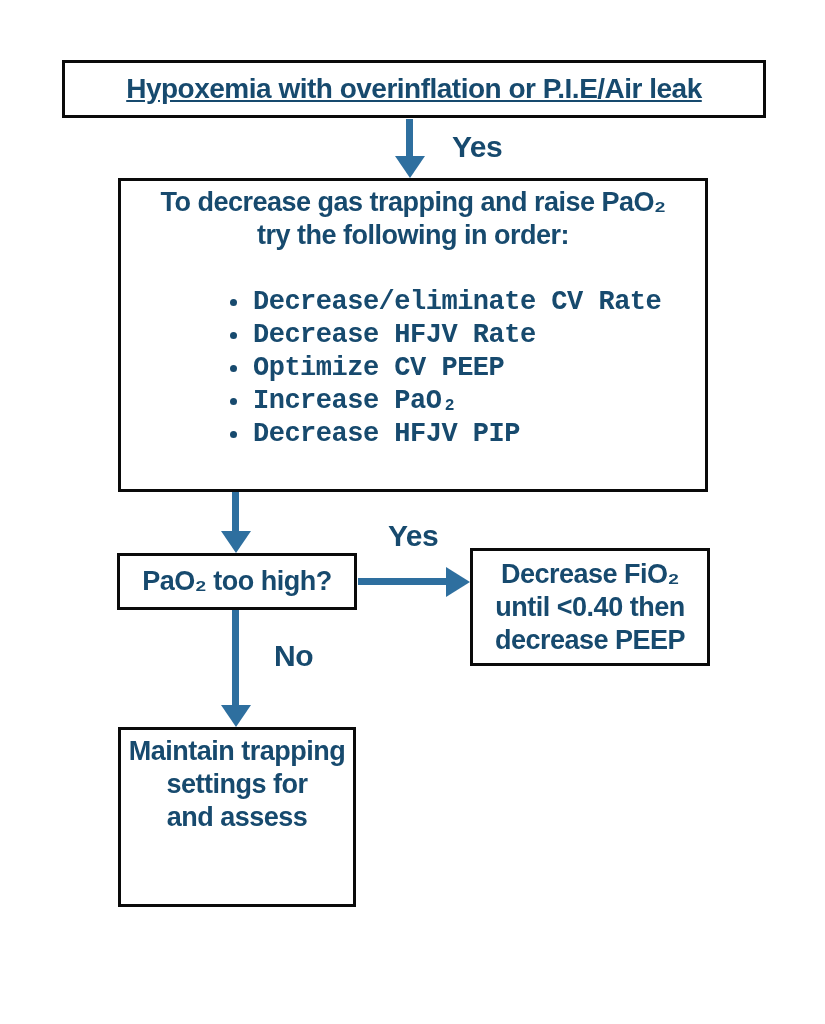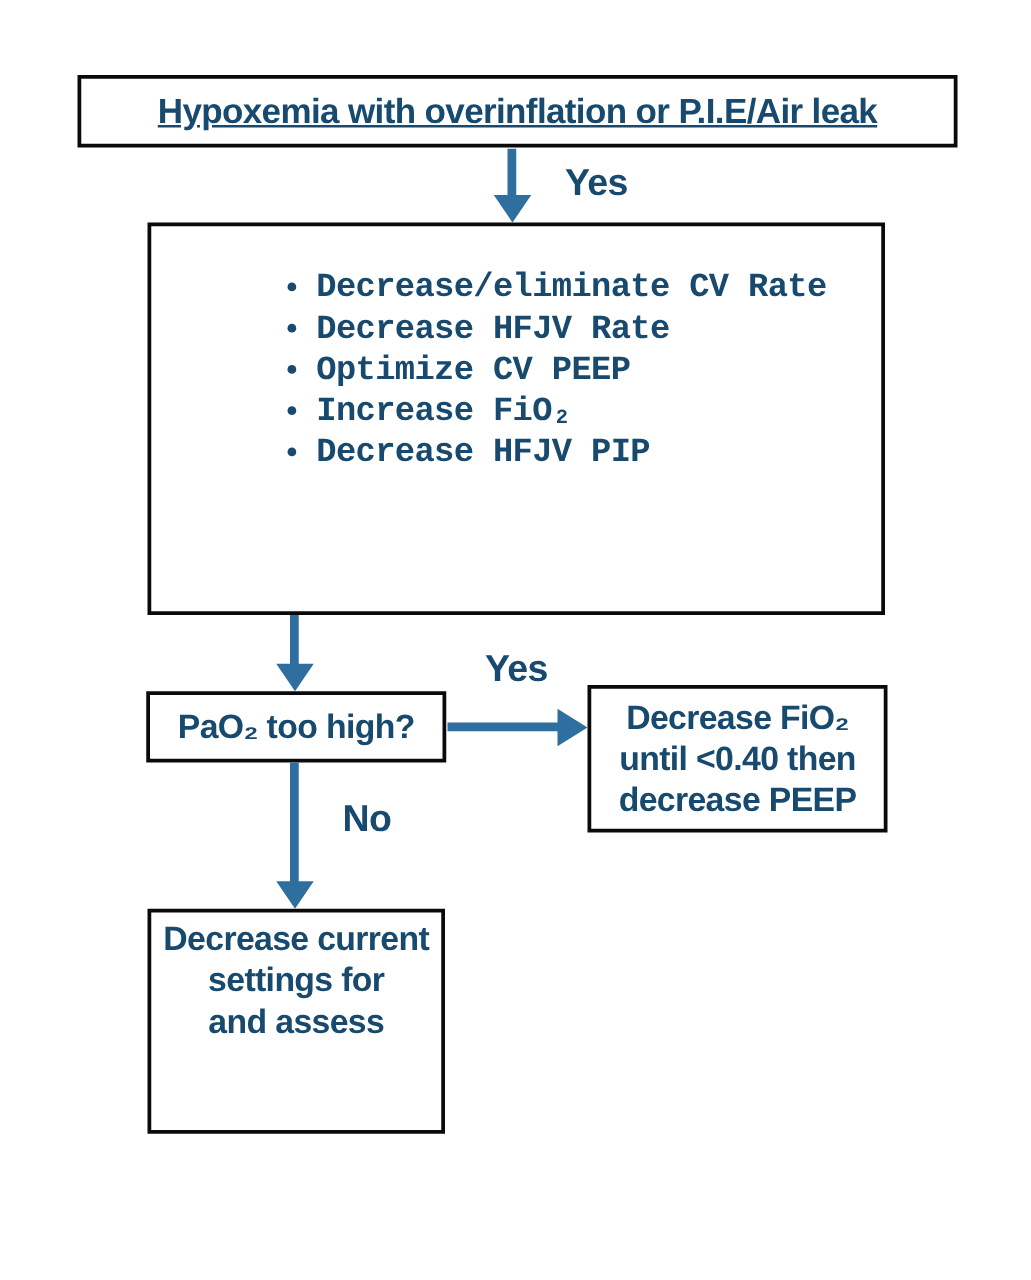--- a/index.html
+++ b/index.html
@@ -124,25 +124,29 @@
 
   <div class="box box-start center-flex">
     <span>Hypoxemia with overinflation or P.I.E/Air leak</span>
   </div>
 
   <div class="vline line1"></div>
   <div class="head-down head1"></div>
   <div class="edge-label lbl-yes-top">Yes</div>
 
   <div class="box box-actions">
+    <div class="actions-heading">
+      <div>To decrease gas trapping and raise PaO₂</div>
+      <div>try the following in order:</div>
+    </div>
     <ul class="bullet-list">
       <li>Decrease/eliminate CV Rate</li>
       <li>Decrease HFJV Rate</li>
       <li>Optimize CV PEEP</li>
-      <li>Increase FiO₂</li>
+      <li>Increase PaO₂</li>
       <li>Decrease HFJV PIP</li>
     </ul>
   </div>
 
   <div class="vline line2"></div>
   <div class="head-down head2"></div>
 
   <div class="box box-decision center-flex">
     <span>PaO₂ too high?</span>
   </div>
@@ -155,18 +159,18 @@
     <div>Decrease FiO₂</div>
     <div>until &lt;0.40 then</div>
     <div>decrease PEEP</div>
   </div>
 
   <div class="vline line4"></div>
   <div class="head-down head4"></div>
   <div class="edge-label lbl-no">No</div>
 
   <div class="box box-no">
-    <div>Decrease current</div>
+    <div>Maintain trapping</div>
     <div>settings for</div>
     <div>and assess</div>
   </div>
 
 </div>
 
 </body></html>

